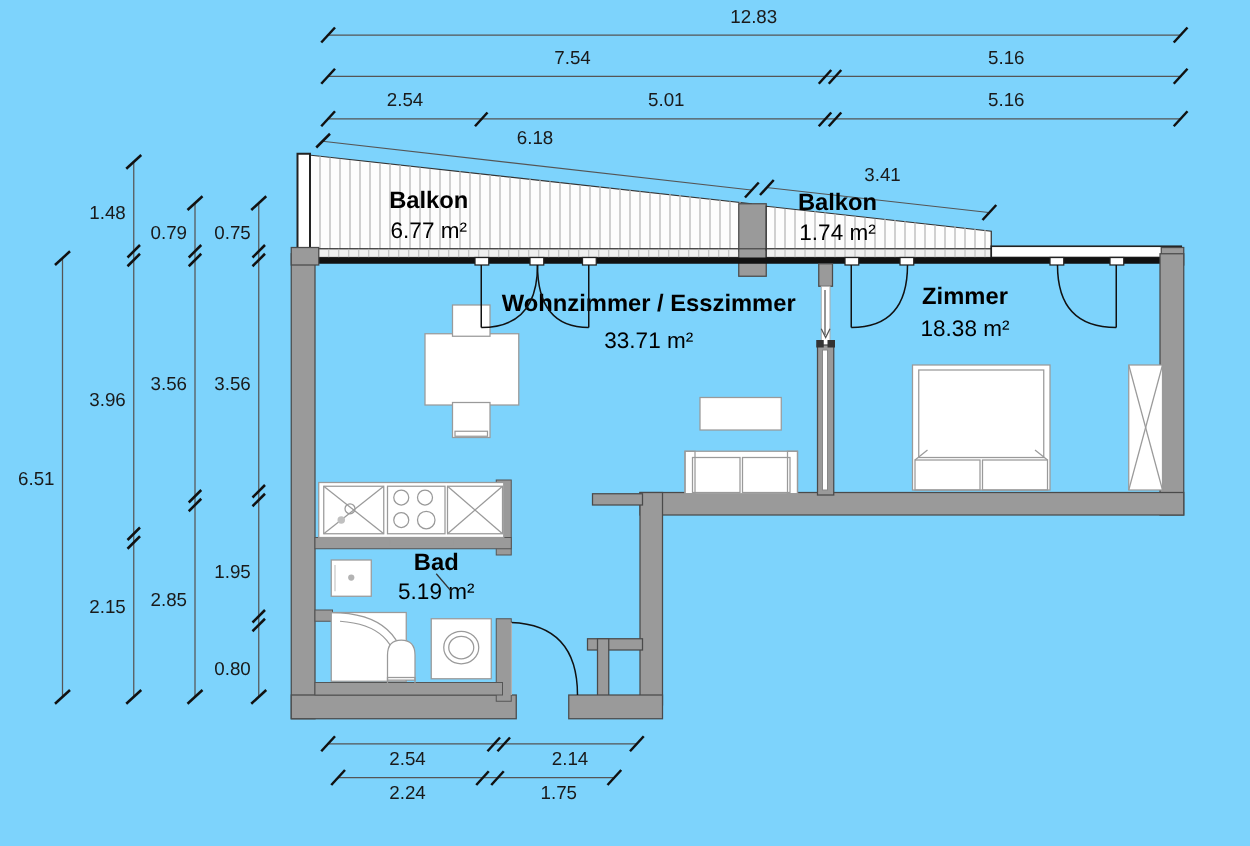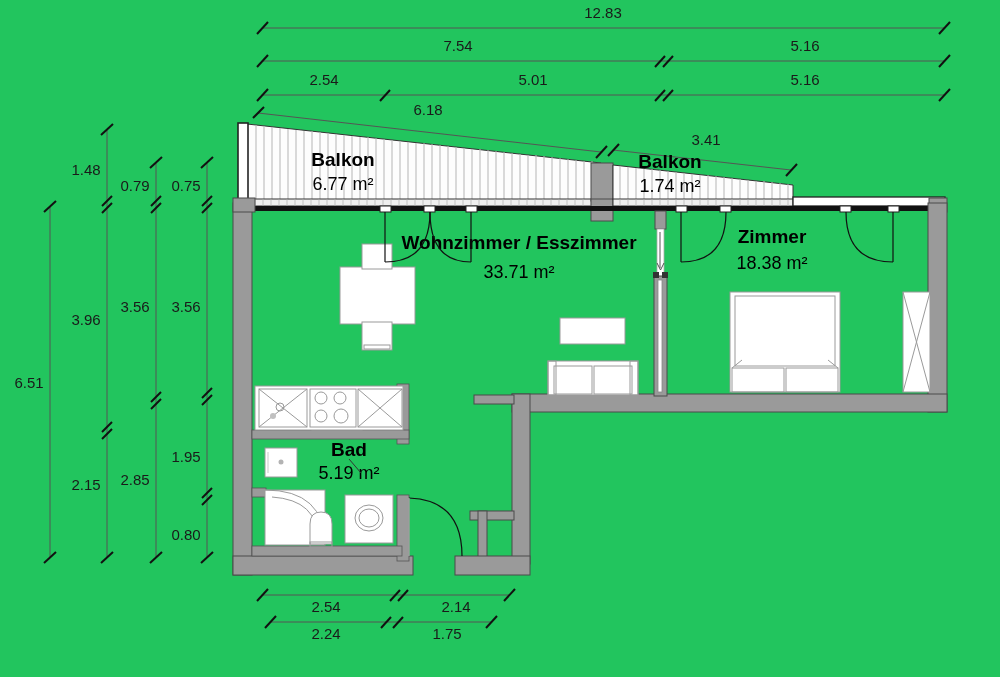--- a/index.html
+++ b/index.html
@@ -1,18 +1,18 @@
 <!DOCTYPE html>
 <html><head>
 <meta charset="utf-8">
 <style>
   html,body{margin:0;padding:0;background:#ffffff;}
   body{width:1000px;height:677px;overflow:hidden;
        font-family:"Liberation Sans","DejaVu Sans",sans-serif;}
-  #plan{position:relative;width:1000px;height:677px;background:#22c55e;text-decoration:underline;}
+  #plan{position:relative;width:1000px;height:677px;background:#7dd3fc;text-decoration:underline;}
   #svgroot{position:absolute;left:0;top:0;}
   .dimtext{font-family:"Liberation Sans",sans-serif;font-size:15px;fill:#1a1a1a;}
   .roomname{font-family:"Liberation Sans",sans-serif;font-size:19px;font-weight:bold;fill:#000;}
   .roomarea{font-family:"Liberation Sans",sans-serif;font-size:18px;fill:#000;}
   .dimline{stroke:#555;stroke-width:1;fill:none;}
   .tick{stroke:#111;stroke-width:2;fill:none;}
   .wall{fill:#9a9a9a;stroke:#4a4a4a;stroke-width:1;}
   .wallthin{fill:#9a9a9a;stroke:#555;stroke-width:0.8;}
   .furn{fill:#ffffff;stroke:#9a9a9a;stroke-width:1;}
   .furn2{fill:none;stroke:#9a9a9a;stroke-width:1;}

